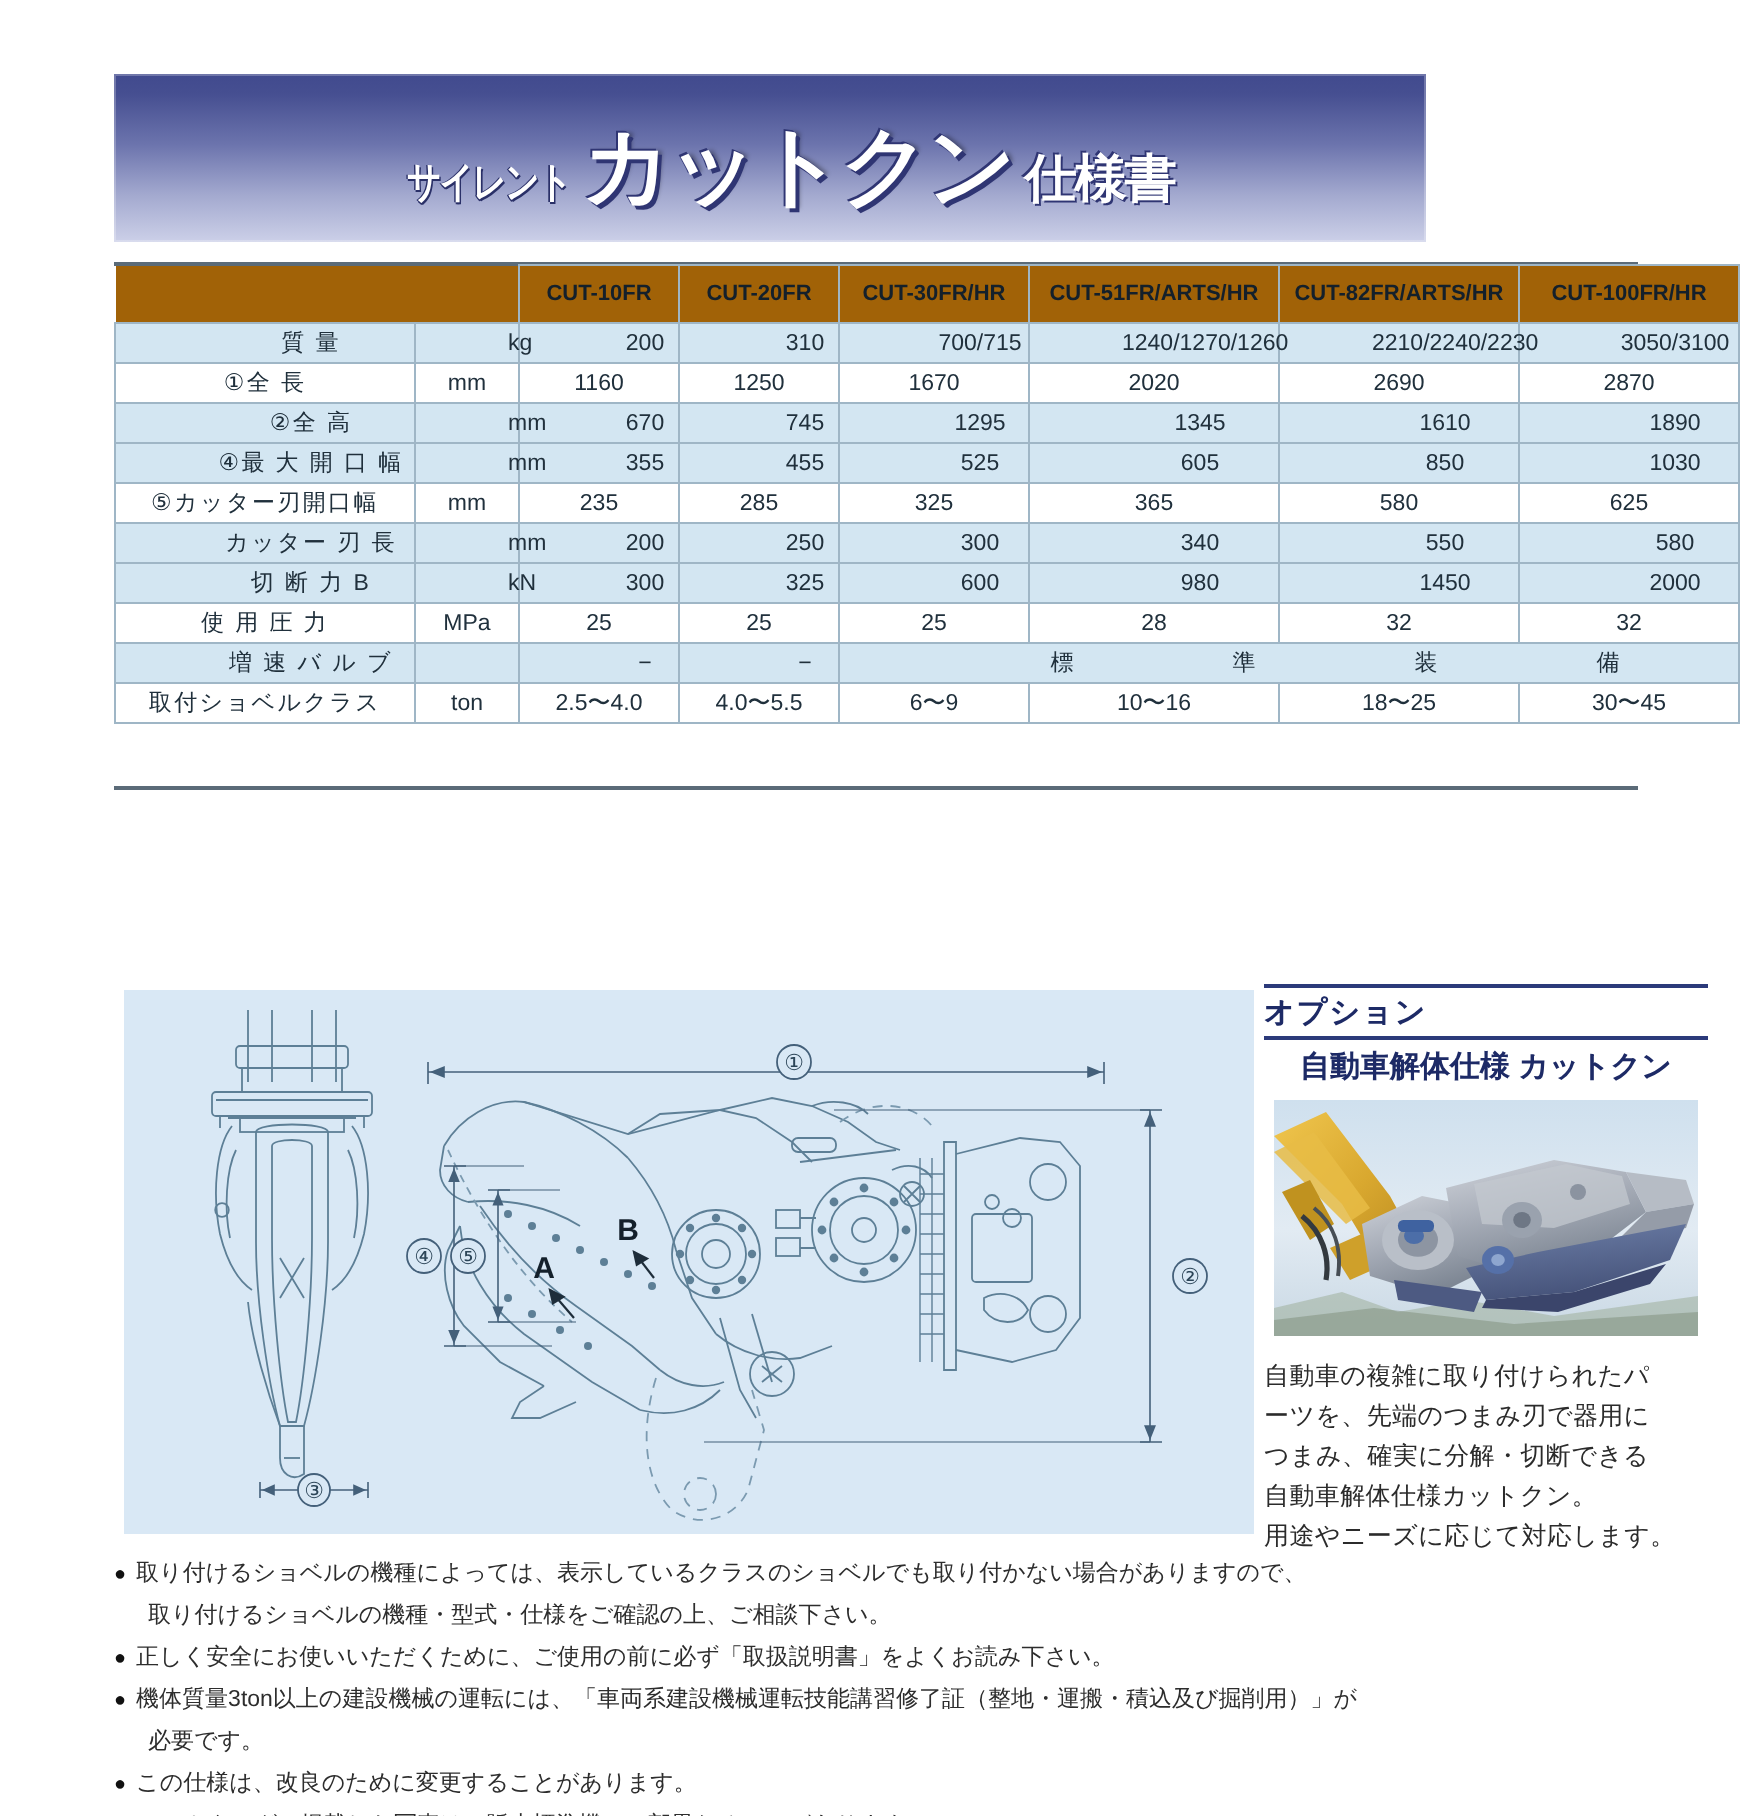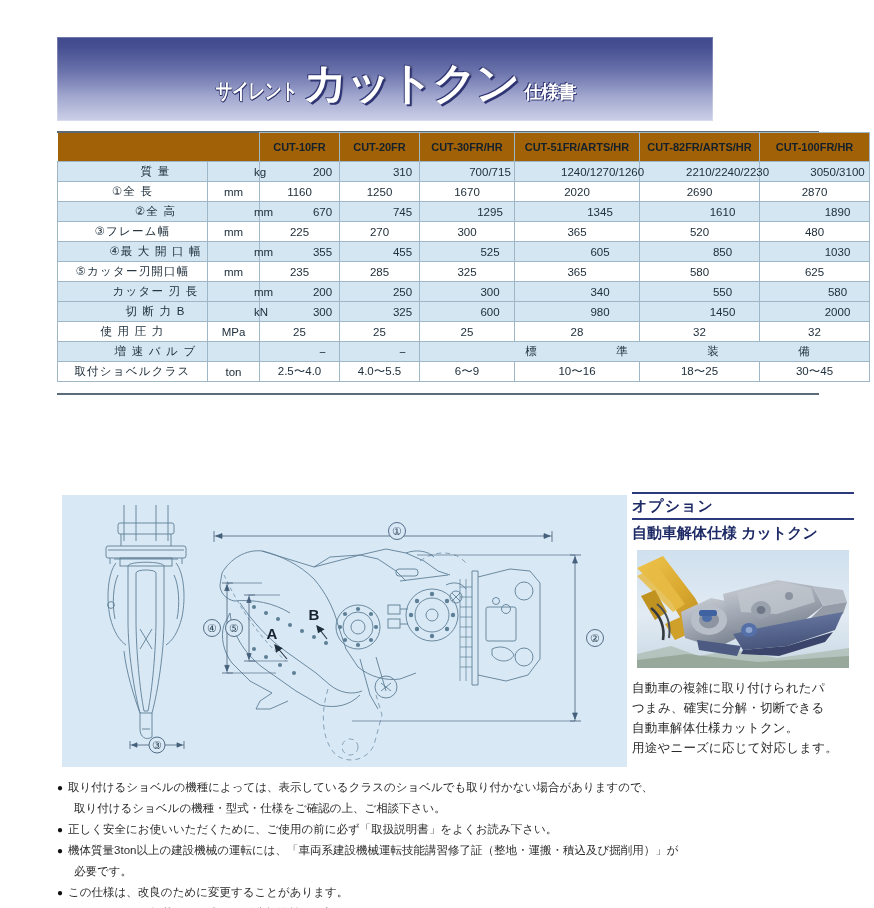--- a/index.html
+++ b/index.html
@@ -24,21 +24,21 @@
   .ttl-small{
     font-size:21px;font-weight:bold;color:#ffffff;letter-spacing:-1px;
     text-shadow:1px 1px 0 #2a3068, -1px 0 0 #2a3068, 0 1px 0 #2a3068;
     transform:scaleX(0.8);transform-origin:right bottom;
   }
   .ttl-big{
     font-size:44px;font-weight:bold;color:#ffffff;letter-spacing:-2px;
     text-shadow:2px 2px 0 #2f3573, -1px -1px 0 #2f3573, 2px 0 2px rgba(0,0,0,.35);
   }
   .ttl-mid{
-    font-size:18px;font-weight:bold;color:#ffffff;letter-spacing:-1px;
+    font-size:26px;font-weight:bold;color:#ffffff;letter-spacing:-1px;
     text-shadow:1px 1px 0 #2f3573, -1px -1px 0 #2f3573;
   }
 
   
   .spec-wrap{position:absolute;left:57px;top:132px;width:762px;}
   table.spec{border-collapse:collapse;width:762px;table-layout:fixed;}
   table.spec td,table.spec th{
     border:1px solid #9fb6c6;
     font-size:11.5px;
     text-align:center;
@@ -84,21 +84,21 @@
   .draw svg{display:block;}
 
   
   .opt{position:absolute;left:632px;top:492px;width:222px;}
   .opt-rule{height:2px;background:#2b3a7a;margin:0;}
   .opt-t1{
     text-align:left;font-size:15px;font-weight:bold;color:#1d2a66;
     padding:3px 0 2px;letter-spacing:1px;
   }
   .opt-t2{
-    font-size:15px;font-weight:bold;color:#1d2a66;
+    text-align:center;font-size:15px;font-weight:bold;color:#1d2a66;
     padding:4px 0 5px;letter-spacing:0px;
   }
   .opt-photo{width:212px;height:118px;margin:2px auto 0;display:block;}
   .opt-desc{
     margin-top:10px;font-size:12.5px;line-height:20px;color:#2b2b2b;letter-spacing:0.2px;
   }
 
   
   .notes{position:absolute;left:57px;top:777px;width:800px;font-size:11.5px;line-height:21px;color:#2d2d2d;}
   .notes .bl{display:flex;align-items:flex-start;gap:5px;}
@@ -165,30 +165,20 @@
         </tr>
         <tr class="alt">
           <td class="lbl">②全 高</td>
           <td class="unit">mm</td>
           <td>670</td>
           <td>745</td>
           <td>1295</td>
           <td>1345</td>
           <td>1610</td>
           <td>1890</td>
-        </tr>
-        <tr class="reg">
-          <td class="lbl">③フレーム幅</td>
-          <td class="unit">mm</td>
-          <td>225</td>
-          <td>270</td>
-          <td>300</td>
-          <td>365</td>
-          <td>520</td>
-          <td>480</td>
         </tr>
         <tr class="alt">
           <td class="lbl">④最 大 開 口 幅</td>
           <td class="unit">mm</td>
           <td>355</td>
           <td>455</td>
           <td>525</td>
           <td>605</td>
           <td>850</td>
           <td>1030</td>
@@ -507,20 +497,21 @@
 
       <path d="M96,84 L132,76 L184,66 L206,62 L198,80 L150,96 L106,100 Z" fill="url(#jawG)"></path>
       <path d="M106,100 L150,96 L196,82 L188,92 L142,106 L104,104 Z" fill="#3b456b"></path>
       <ellipse cx="112" cy="80" rx="8" ry="7" fill="#5570a8"></ellipse>
       <ellipse cx="112" cy="80" rx="3.4" ry="3" fill="#8ea6cf"></ellipse>
       <path d="M60,90 L104,96 L100,106 L62,100 Z" fill="#4d5a82"></path>
     </svg>
 
     <div class="opt-desc">
       <div>自動車の複雑に取り付けられたパ</div>
+      <div>ーツを、先端のつまみ刃で器用に</div>
       <div>つまみ、確実に分解・切断できる</div>
       <div>自動車解体仕様カットクン。</div>
       <div>用途やニーズに応じて対応します。</div>
     </div>
   </div>
 
   <div class="notes">
     <div class="bl">
       <span class="dot">●</span>
       <span>取り付けるショベルの機種によっては、表示しているクラスのショベルでも取り付かない場合がありますので、</span>

